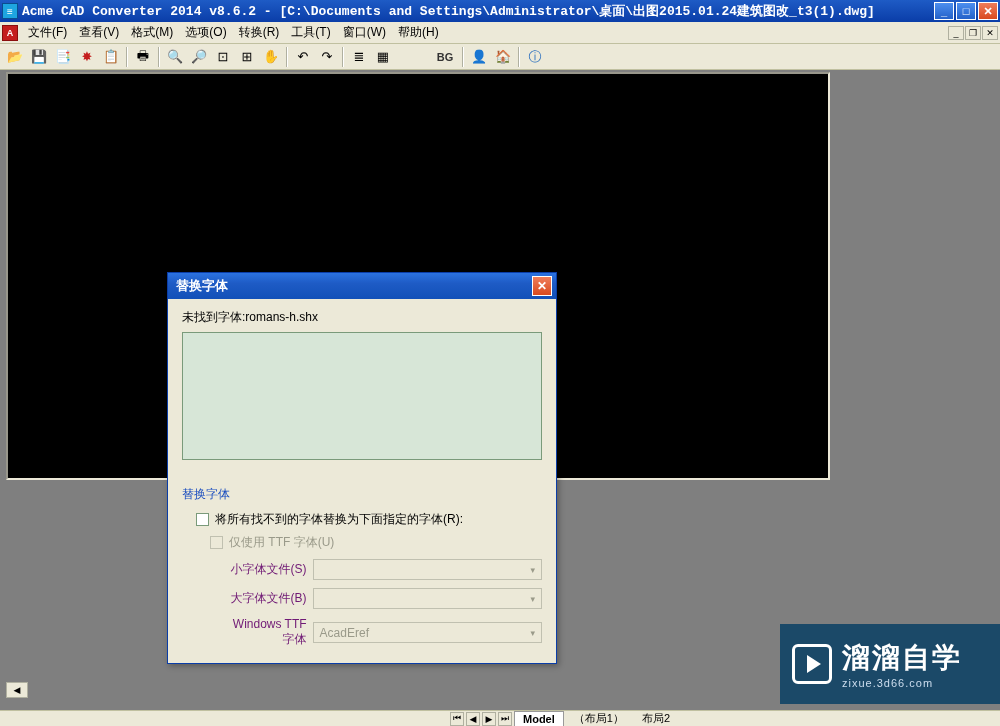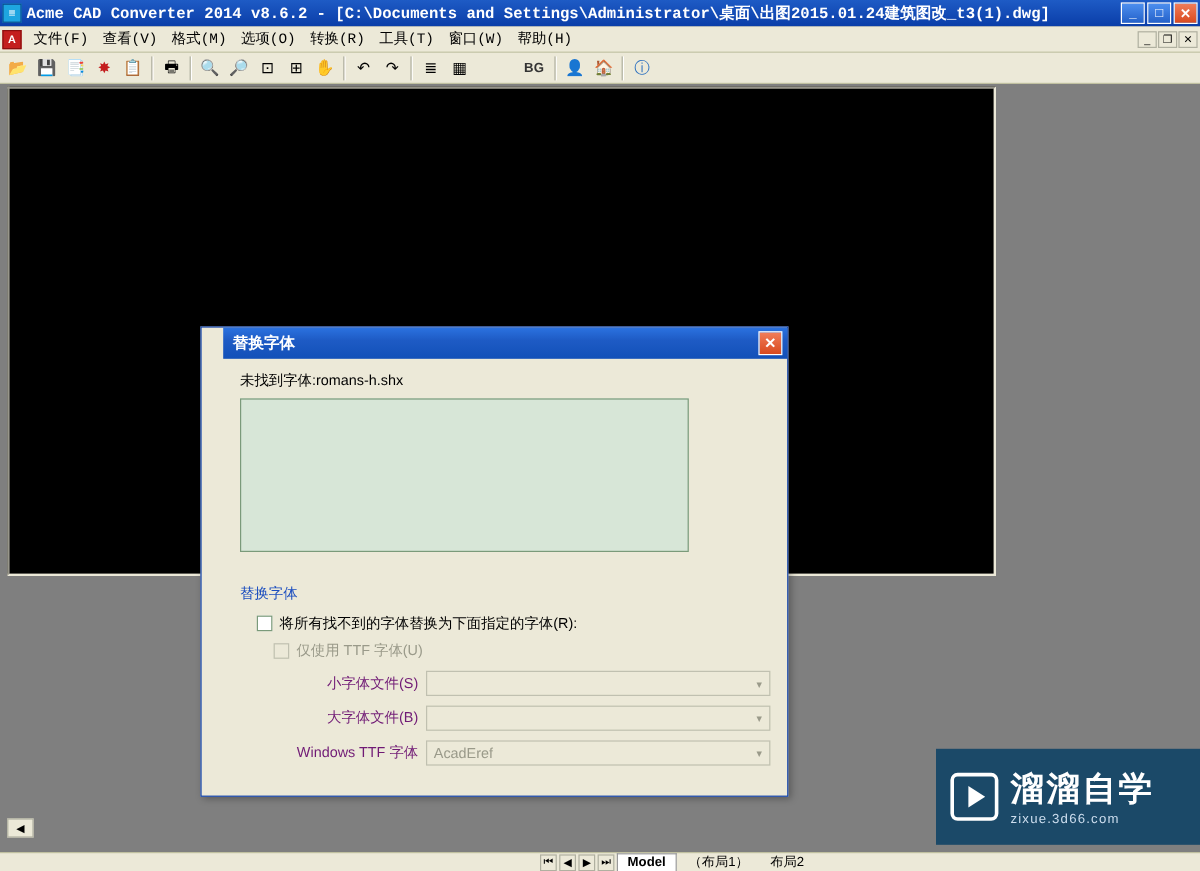--- a/index.html
+++ b/index.html
@@ -63,21 +63,20 @@
   width: 16px; height: 16px;
   background: #c41e1e;
   margin-right: 4px;
   border: 1px solid #8a0e0e;
   display:flex;align-items:center;justify-content:center;
   color:#fff;font-size:9px;font-weight:bold;
 }
 .menubar .menu-item {
   padding: 4px 6px;
   cursor: pointer;
-  font-family: Liberation Mono, monospace;
 }
 .menubar .mdi-controls {
   margin-left: auto;
   display: flex; gap: 1px;
 }
 .menubar .mdi-btn {
   width: 16px; height: 14px;
   border: 1px solid #b0b0a0;
   background: #ece9d8;
   font-size: 9px;
@@ -158,25 +157,24 @@
   background: #ece9d8;
   border: 1px solid #b0b0a0;
   display:flex;align-items:center;justify-content:center;
   font-size:9px;
 }
 
 
 .dialog {
   position: absolute;
   left: 167px; top: 202px;
-  width: 490px; height: 392px;
+  width: 390px; height: 392px;
   background: #ece9d8;
   border: 1px solid #0a3da8;
   box-shadow: 2px 2px 6px rgba(0,0,0,0.3);
-  padding-left: 18px;
 }
 .dialog .dlg-titlebar {
   height: 26px;
   background: linear-gradient(#2b72e0, #1e5bc5 40%, #1250b8);
   display: flex; align-items: center;
   padding: 0 4px;
   color: #fff;
   font-weight: bold;
   font-size: 13px;
 }

